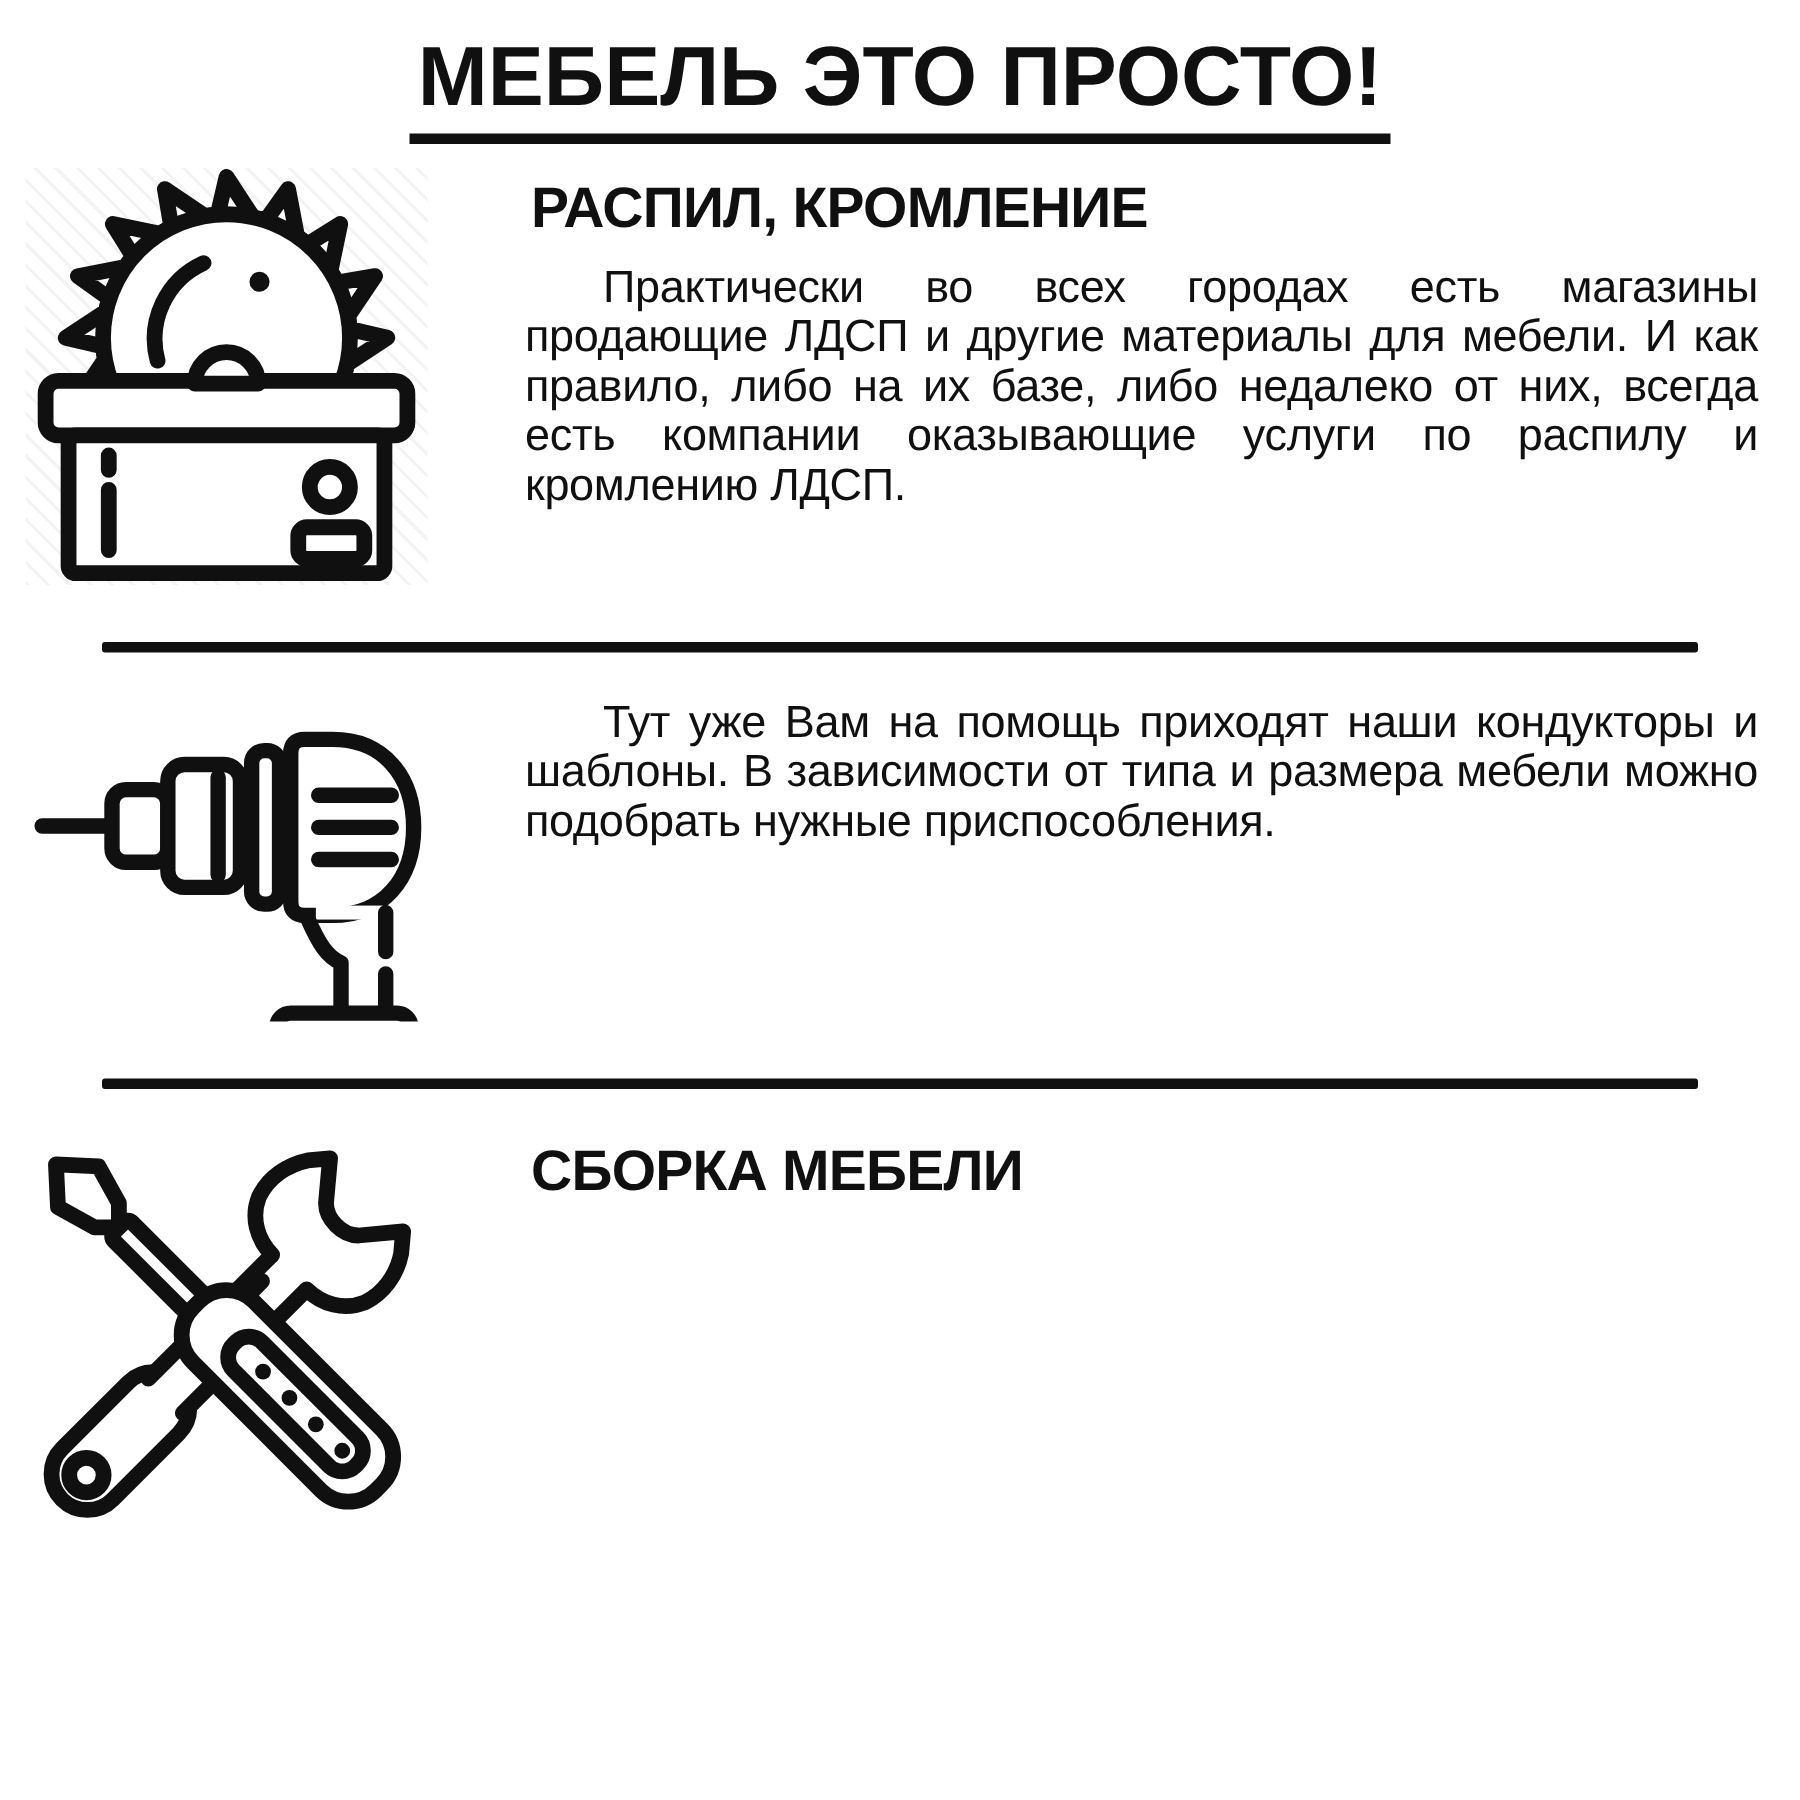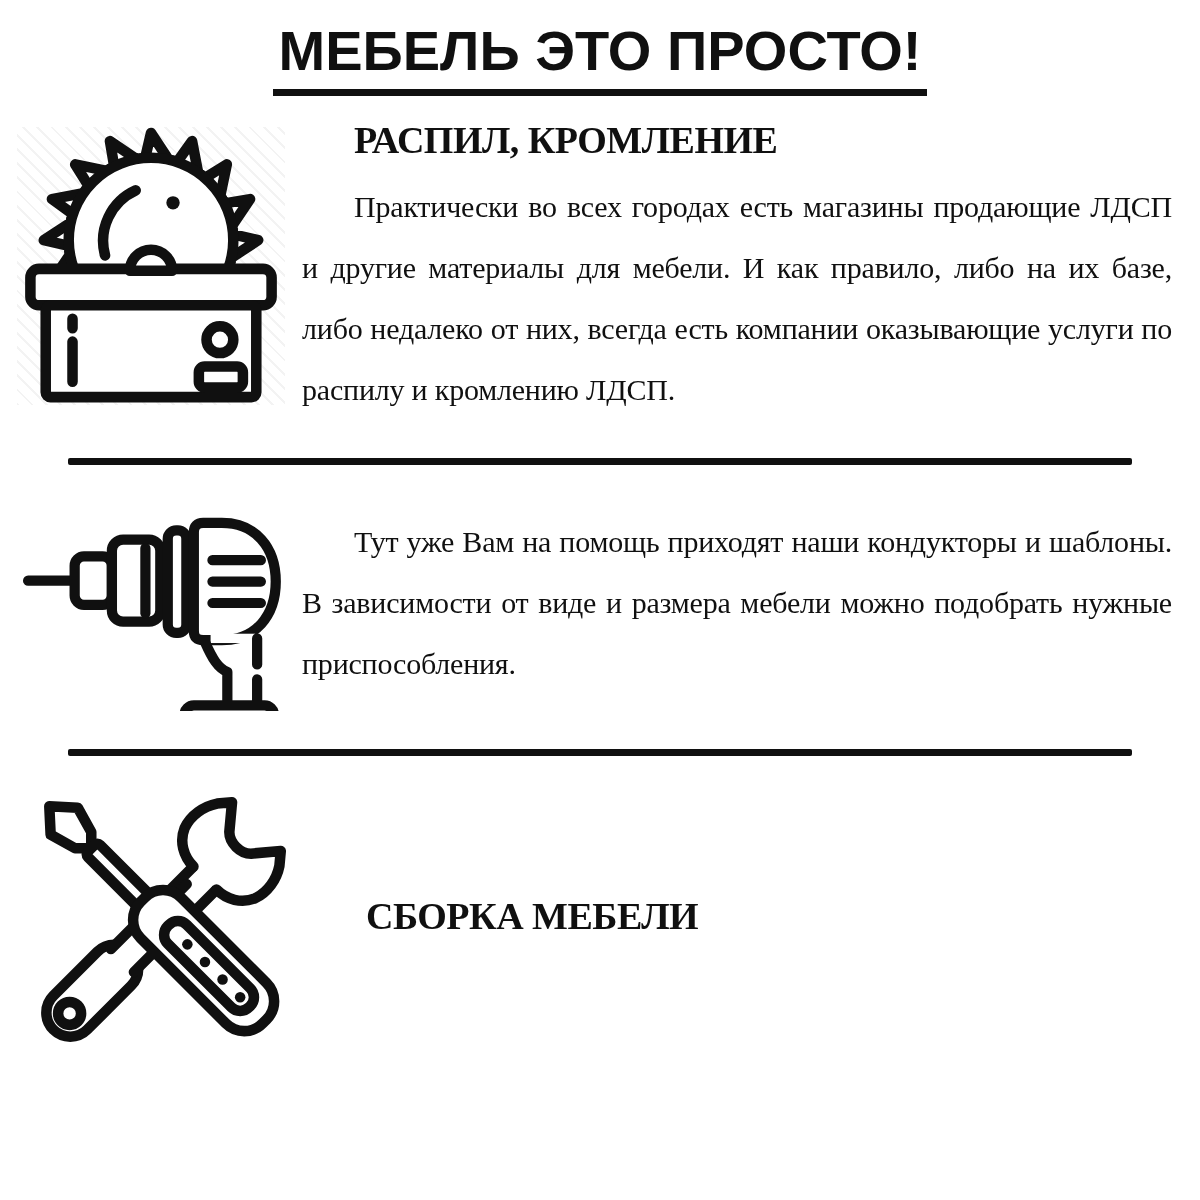--- a/index.html
+++ b/index.html
@@ -8,38 +8,39 @@
   .page {
     width:1200px; height:1200px; background:var(--paper);
     font-family:"Liberation Sans", sans-serif; color:var(--ink);
     overflow:hidden; position:relative;
   }
   .title-wrap { text-align:center; padding-top:22px; }
   .page-title {
     display:inline-block; font-size:56px; font-weight:700; letter-spacing:0px;
     border-bottom:7px solid var(--ink); padding:0 6px 8px 6px; line-height:1.05;
   }
-  .section { display:flex; align-items:center;font-family:Liberation Serif, serif; }
+  .section { display:flex; align-items:flex-start; }
   .sec-1 { margin-top:16px; }
   .sec-2 { margin-top:30px; }
-  .sec-3 { margin-top:28px;padding-left:12px; }
+  .sec-3 { margin-top:28px; }
   .icon-col {
     width:302px; flex:0 0 302px; display:flex; justify-content:center; align-items:center;
   }
   .icon-box { position:relative; }
   .hatch {
     background:repeating-linear-gradient(45deg, #f3f3f3 0 2px, transparent 2px 10px);
   }
   .content-col { flex:1; margin-right:28px; min-width:0; }
   .section-heading {
     font-size:38px; font-weight:700; margin:6px 0 14px 52px; letter-spacing:-0.5px;
   }
   .section-body {
-    font-size:30px; line-height:61px; text-align:justify; text-indent:52px;
+    font-size:30px; line-height:33px; text-align:justify; text-indent:52px;
     letter-spacing:-0.2px;
+    margin-left:48px;
   }
   .divider {
     height:7px; background:var(--ink); border:0; margin:38px 68px 0 68px; border-radius:2px;
   }
   .ic { display:block; }
   .ic * { vector-effect:none; }
   .stk { fill:none; stroke:var(--ink); stroke-width:11; stroke-linecap:round; stroke-linejoin:round; }
   .stkf { fill:#fff; stroke:var(--ink); stroke-width:11; stroke-linecap:round; stroke-linejoin:round; }
   .fil { fill:var(--ink); stroke:none; }
 </style>
@@ -96,21 +97,21 @@
           <path class="stkf" d="M196 30 H216 C252 30 274 56 274 93 C274 130 252 156 216 156 H196 Q186 156 186 146 V40 Q186 30 196 30 Z"></path>
           <path class="stk" d="M206 70 H258 M206 93 H258 M206 116 H258"></path>
           <rect x="204" y="149" width="48" height="10" fill="#fff" stroke="none"></rect>
           <path class="stk" d="M198 158 C206 176 212 186 222 190 L222 226"></path>
           <path class="stk" d="M254 154 V182 M254 198 V226"></path>
           <rect class="stkf" x="176" y="226" width="96" height="44" rx="10"></rect>
         </svg>
       </div>
     </div>
     <div class="content-col">
-      <div class="section-body">Тут уже Вам на помощь приходят наши кондукторы и шаблоны. В зависимости от виде и размера мебели можно подобрать нужные приспособления.</div>
+      <div class="section-body">Тут уже Вам на помощь приходят наши кондукторы и шаблоны. В зависимости от типа и размера мебели можно подобрать нужные приспособления.</div>
     </div>
   </div>
 
   <hr class="divider">
 
   <div class="section sec-3">
     <div class="icon-col">
       <div class="icon-box">
         <svg class="ic" width="268" height="272" viewBox="0 0 280 280" aria-hidden="true">
 

